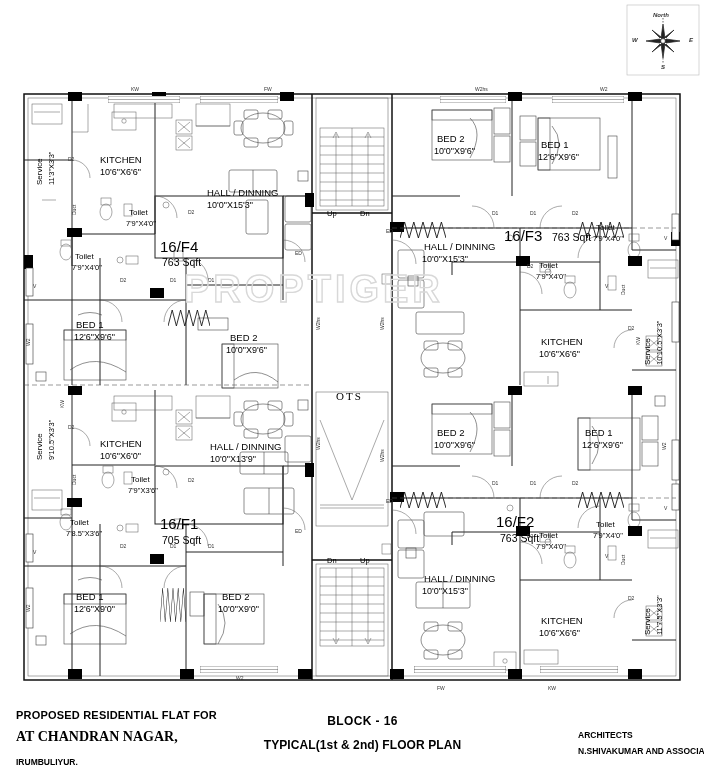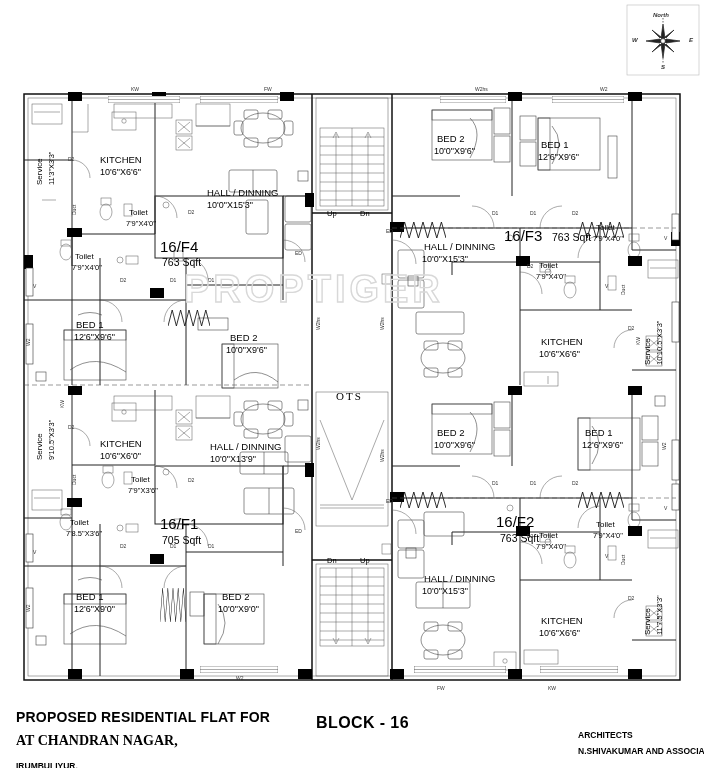--- a/index.html
+++ b/index.html
@@ -6,26 +6,26 @@
   body{
     width:704px;height:768px;position:relative;overflow:hidden;
     font-family:"Liberation Sans", sans-serif;
     color:#000;
   }
   #plan{position:absolute;left:0;top:0;width:704px;height:768px;}
 
   
   .footer{position:absolute;left:0;top:700px;width:704px;height:68px;}
   .f-left{position:absolute;left:16px;top:9px;}
-  .f-l1{font-size:14px;font-weight:bold;letter-spacing:.2px;}
+  .f-l1{font-size:11px;font-weight:bold;letter-spacing:.2px;}
   .f-l2{font-size:12.5px;font-weight:bold;margin-top:3px;letter-spacing:.1px;}
   .f-l3{font-size:14px;font-weight:bold;margin-top:8px;font-family:Liberation Serif, serif;}
   .f-l4{font-size:8.5px;font-weight:bold;margin-top:12px;}
   .f-center{position:absolute;left:245px;top:14px;width:235px;text-align:center;}
-  .f-c1{font-size:16px;font-weight:bold;letter-spacing:.4px;}
+  .f-c1{font-size:12px;font-weight:bold;letter-spacing:.4px;}
   .f-c2{font-size:12px;font-weight:bold;margin-top:10px;letter-spacing:.1px;}
   .f-right{position:absolute;left:578px;top:30px;}
   .f-r1{font-size:8.5px;font-weight:bold;}
   .f-r2{font-size:8.5px;font-weight:bold;margin-top:6px;white-space:nowrap;}
 
   
   .watermark{
     position:absolute;left:184px;top:268px;
     font-size:38px;font-weight:bold;letter-spacing:4px;
     color:transparent;-webkit-text-stroke:1.4px #d8d8d8;
@@ -667,18 +667,19 @@
 <div class="watermark">PROPTIGER</div>
 
 <div class="footer">
   <div class="f-left">
     <div class="f-l1">PROPOSED RESIDENTIAL FLAT FOR</div>
     <div class="f-l3">AT CHANDRAN NAGAR,</div>
     <div class="f-l4">IRUMBULIYUR.</div>
   </div>
   <div class="f-center">
     <div class="f-c1">BLOCK - 16</div>
+    <div class="f-c2">TYPICAL(1st &amp; 2nd) FLOOR PLAN</div>
   </div>
   <div class="f-right">
     <div class="f-r1">ARCHITECTS</div>
     <div class="f-r2">N.SHIVAKUMAR AND ASSOCIATES</div>
   </div>
 </div>
 
 </body></html>

